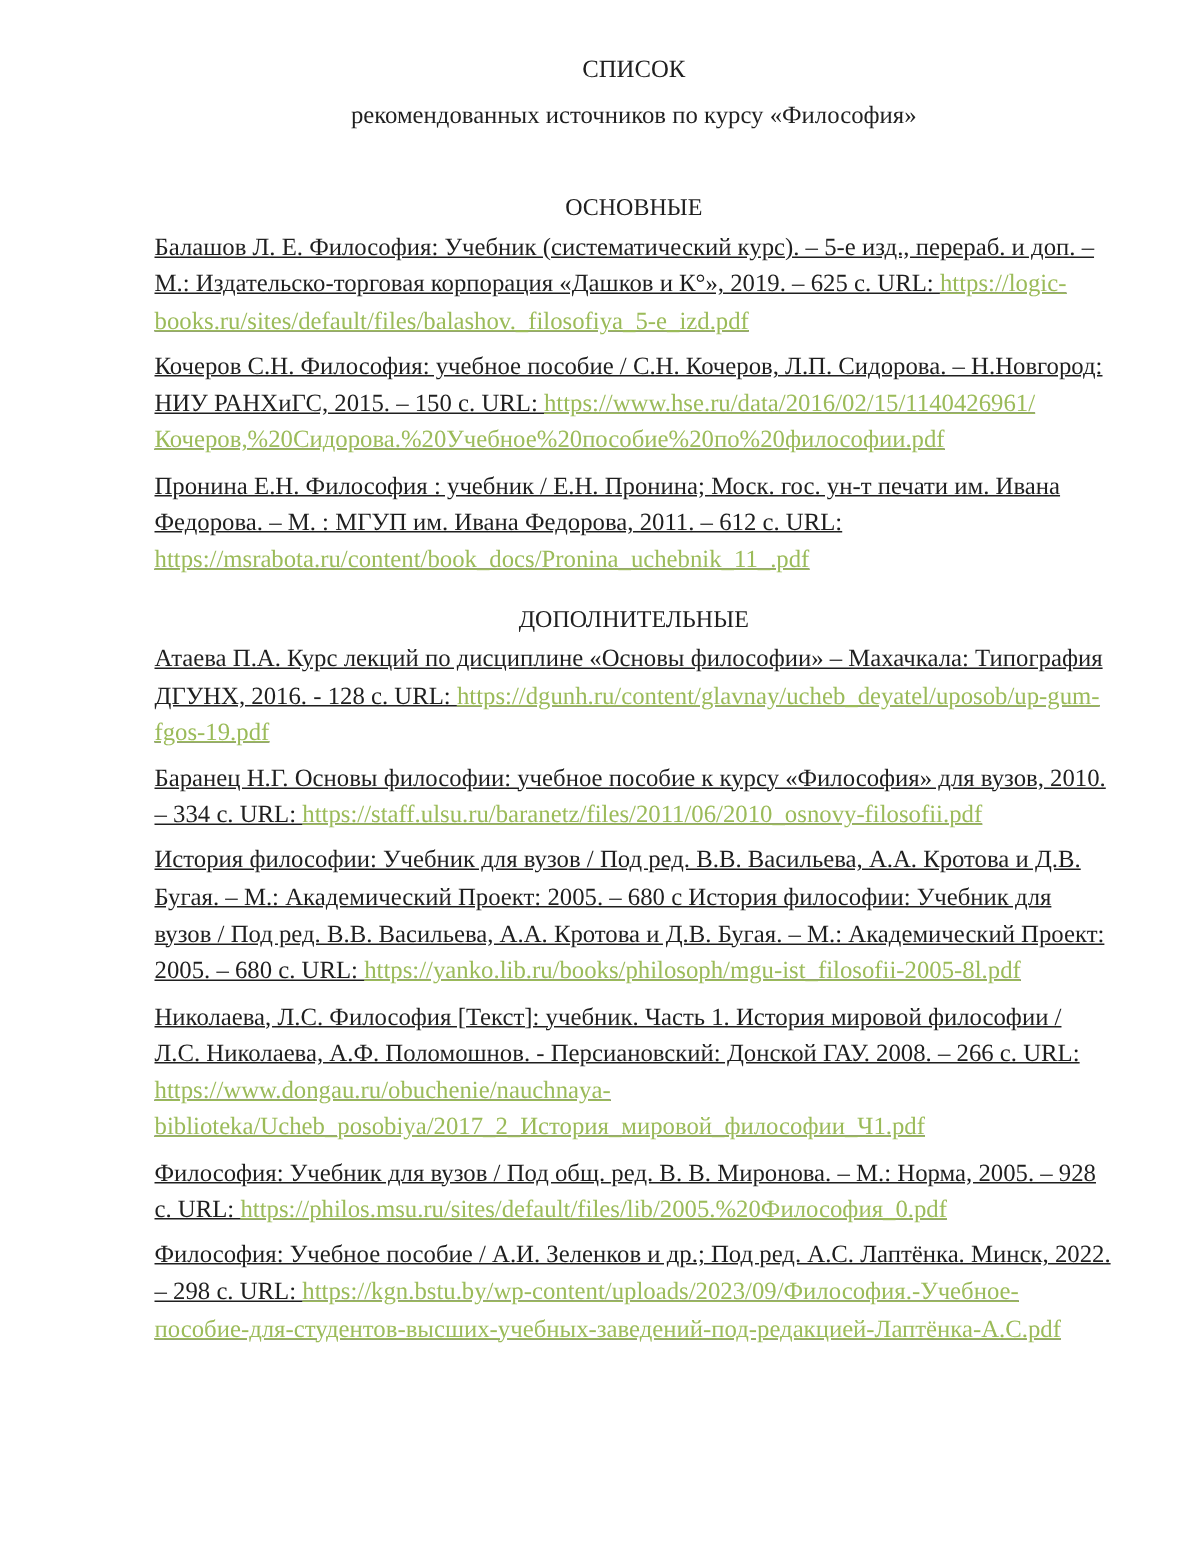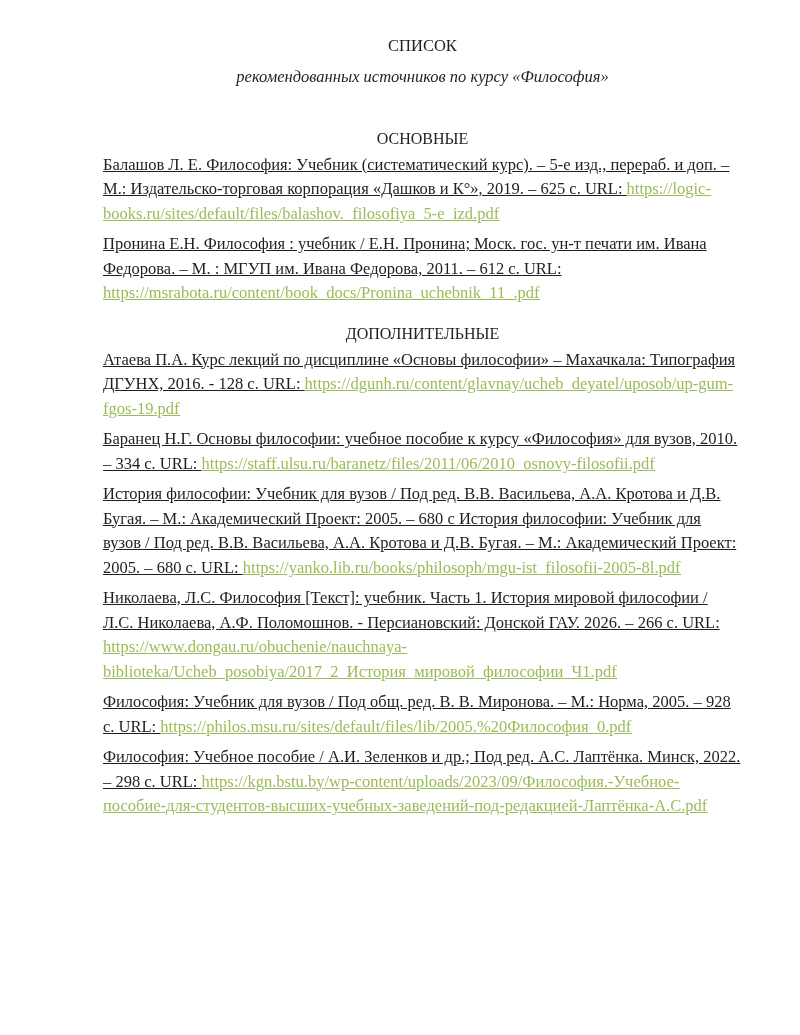--- a/index.html
+++ b/index.html
@@ -18,21 +18,20 @@
   }
   .title {
     text-align: center;
     font-weight: normal;
     font-size: 16.5px;
     margin: 0 0 6px 0;
   }
   .subtitle {
     text-align: center;
     margin: 0 0 38px 0;
-    font-style: italic;
   }
   .section-heading {
     text-align: center;
     font-weight: normal;
     font-size: 16px;
     margin: 0 0 1px 0;
   }
   .section-heading.second { margin-top: 16px; }
   .entry {
     margin: 0 0 5.7px 0;
@@ -51,30 +50,31 @@
 
 <div class="page">
 
   <h1 class="title">СПИСОК</h1>
   <p class="subtitle">рекомендованных источников по курсу «Философия»</p>
 
   <h2 class="section-heading">ОСНОВНЫЕ</h2>
 
   <p class="entry"><span>Балашов Л. Е. Философия: Учебник (систематический курс). – 5-е изд., перераб. и доп. – М.: Издательско-торговая корпорация «Дашков и К°», 2019. – 625 с. URL: </span><a href="#" class="doc-link">https://logic-books.ru/sites/default/files/balashov._filosofiya_5-e_izd.pdf</a></p>
 
+  <p class="entry"><span>Кочеров С.Н. Философия: учебное пособие / С.Н. Кочеров, Л.П. Сидорова. – Н.Новгород: НИУ РАНХиГС, 2015. – 150 с. URL: </span><a href="#" class="doc-link">https://www.hse.ru/data/2016/02/15/1140426961/Кочеров,%20Сидорова.%20Учебное%20пособие%20по%20философии.pdf</a></p>
 
   <p class="entry"><span>Пронина Е.Н. Философия : учебник / Е.Н. Пронина; Моск. гос. ун-т печати им. Ивана Федорова. – М. : МГУП им. Ивана Федорова, 2011. – 612 с. URL: </span><a href="#" class="doc-link">https://msrabota.ru/content/book_docs/Pronina_uchebnik_11_.pdf</a></p>
 
   <h2 class="section-heading second">ДОПОЛНИТЕЛЬНЫЕ</h2>
 
   <p class="entry"><span>Атаева П.А. Курс лекций по дисциплине «Основы философии» – Махачкала: Типография ДГУНХ, 2016. - 128 с. URL: </span><a href="#" class="doc-link">https://dgunh.ru/content/glavnay/ucheb_deyatel/uposob/up-gum-fgos-19.pdf</a></p>
 
   <p class="entry"><span>Баранец Н.Г. Основы философии: учебное пособие к курсу «Философия» для вузов, 2010. – 334 с. URL: </span><a href="#" class="doc-link">https://staff.ulsu.ru/baranetz/files/2011/06/2010_osnovy-filosofii.pdf</a></p>
 
   <p class="entry"><span>История философии: Учебник для вузов / Под ред. В.В. Васильева, А.А. Кротова и Д.В. Бугая. – М.: Академический Проект: 2005. – 680 с История философии: Учебник для вузов / Под ред. В.В. Васильева, А.А. Кротова и Д.В. Бугая. – М.: Академический Проект: 2005. – 680 с. URL: </span><a href="#" class="doc-link">https://yanko.lib.ru/books/philosoph/mgu-ist_filosofii-2005-8l.pdf</a></p>
 
-  <p class="entry"><span>Николаева, Л.С. Философия [Текст]: учебник. Часть 1. История мировой философии / Л.С. Николаева, А.Ф. Поломошнов. - Персиановский: Донской ГАУ. 2026. – 266 с. URL: </span><a href="#" class="doc-link">https://www.dongau.ru/obuchenie/nauchnaya-biblioteka/Ucheb_posobiya/2017_2_История_мировой_философии_Ч1.pdf</a></p>
+  <p class="entry"><span>Николаева, Л.С. Философия [Текст]: учебник. Часть 1. История мировой философии / Л.С. Николаева, А.Ф. Поломошнов. - Персиановский: Донской ГАУ. 2008. – 266 с. URL: </span><a href="#" class="doc-link">https://www.dongau.ru/obuchenie/nauchnaya-biblioteka/Ucheb_posobiya/2017_2_История_мировой_философии_Ч1.pdf</a></p>
 
   <p class="entry"><span>Философия: Учебник для вузов / Под общ. ред. В. В. Миронова. – М.: Норма, 2005. – 928 с. URL: </span><a href="#" class="doc-link">https://philos.msu.ru/sites/default/files/lib/2005.%20Философия_0.pdf</a></p>
 
   <p class="entry"><span>Философия: Учебное пособие / А.И. Зеленков и др.; Под ред. А.С. Лаптёнка. Минск, 2022. – 298 с. URL: </span><a href="#" class="doc-link">https://kgn.bstu.by/wp-content/uploads/2023/09/Философия.-Учебное-пособие-для-студентов-высших-учебных-заведений-под-редакцией-Лаптёнка-А.С.pdf</a></p>
 
 </div>
 
 </body></html>

